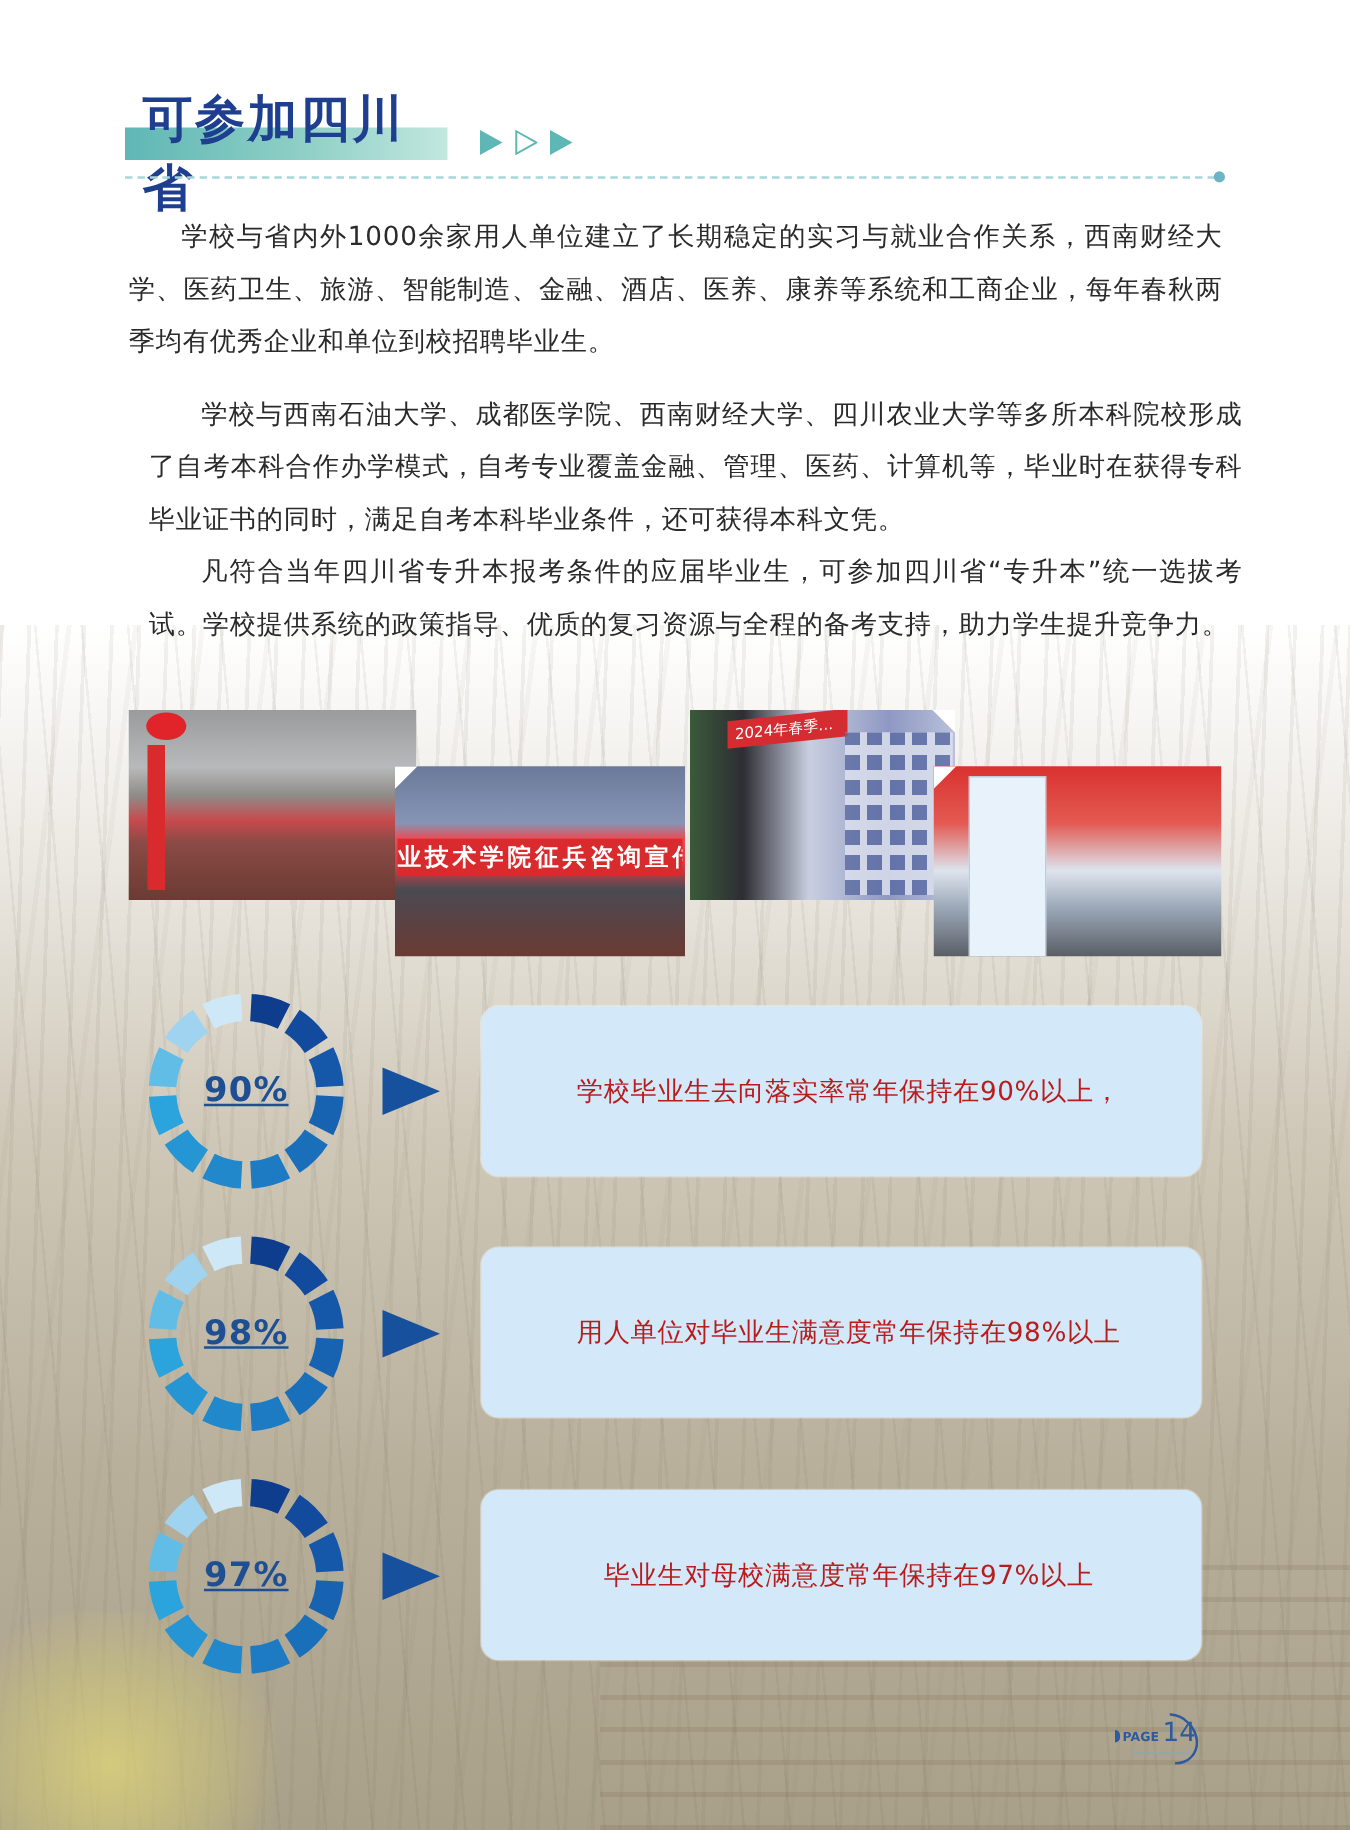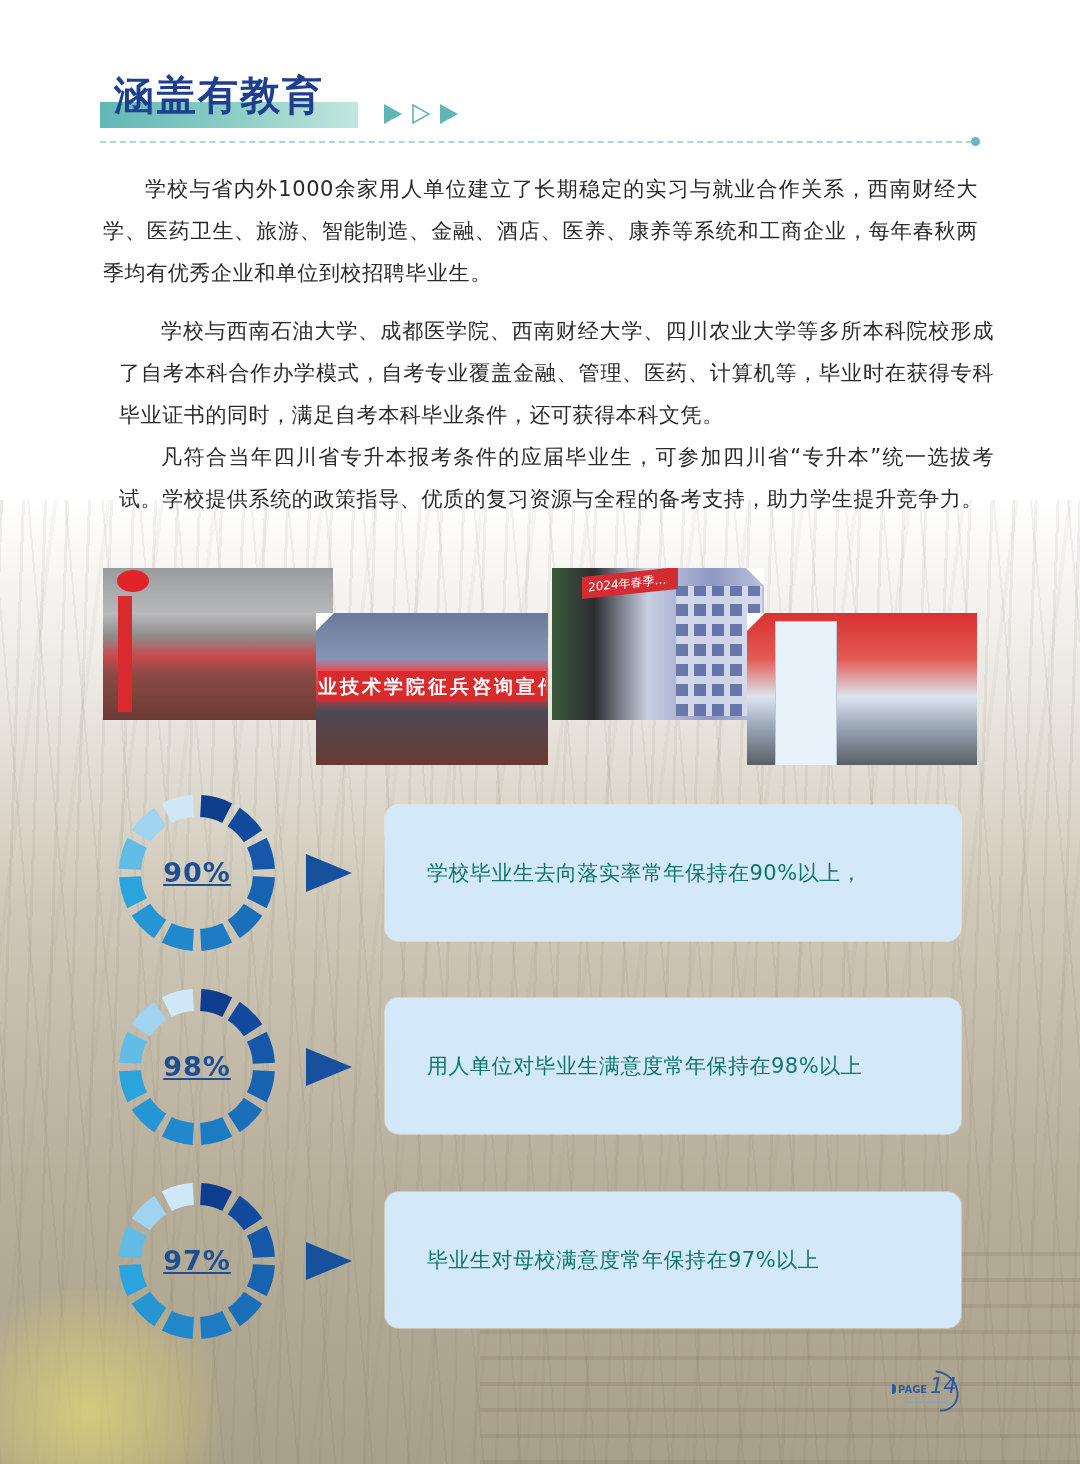--- a/index.html
+++ b/index.html
@@ -92,42 +92,42 @@
   }
   .stat-arrow { position:absolute; width:0; height:0; border-top:19px solid transparent; border-bottom:19px solid transparent; border-left:46px solid #17509c; }
   .stat-card {
     position:absolute; left:385px; width:576px; height:136px;
     background:#d3e9fa; border-radius:14px;
     box-shadow: 0 0 0 1px rgba(255,255,255,0.35);
   }
   .stat-text {
     position:absolute; left:42px; right:30px; top:0; bottom:0;
     display:flex; align-items:center;
-    font-size:21px; line-height:36px; color:#0f766e; letter-spacing:0.5px;
+    font-size:21px; line-height:36px; color:#b91c1c; letter-spacing:0.5px;justify-content:center;
   }
 
   
   .page-mark { position:absolute; left:888px; top:1372px; width:76px; height:36px; }
   .page-mark .arc { position:absolute; left:28px; top:0; width:40px; height:34px; border:2px solid #2d5aa0; border-left-color:transparent; border-bottom-color:transparent; border-radius:50%; transform:rotate(45deg); }
   .page-mark .pfx { position:absolute; left:4px; top:12px; font-size:10px; color:#2d5aa0; font-weight:bold; }
   .page-mark .pfx::before { content:""; display:inline-block; width:4px; height:10px; background:#2d5aa0; border-radius:0 5px 5px 0; margin-right:2px; vertical-align:-1px; }
-  .page-mark .num { position:absolute; left:42px; top:2px; font-size:21px; color:#2d5aa0;font-style:italic; }
+  .page-mark .num { position:absolute; left:42px; top:2px; font-size:21px; color:#2d5aa0; }
   .page-mark .under { position:absolute; left:18px; top:30px; width:46px; height:1px; background:#8aa2c8; }
 </style>
 </head>
 <body>
 
 <div class="bg"></div>
 <div class="bg-trees"></div>
 <div class="bg-fence"></div>
 <div class="bg-shrub"></div>
 
 <div class="title-wrap">
   <div class="title-bar"></div>
-  <div class="title-text">涵盖有教育</div>
+  <div class="title-text">可参加四川省</div>
 </div>
 <div class="title-arrows">
   <div class="tri"></div>
   <div class="tri hollow">
     <svg width="18" height="20" viewBox="0 0 18 20">
         <polygon points="1,1 17,10 1,19" fill="none" stroke="#5fb7b5" stroke-width="1.6"></polygon>
       </svg>
   </div>
   <div class="tri"></div>
 </div>

